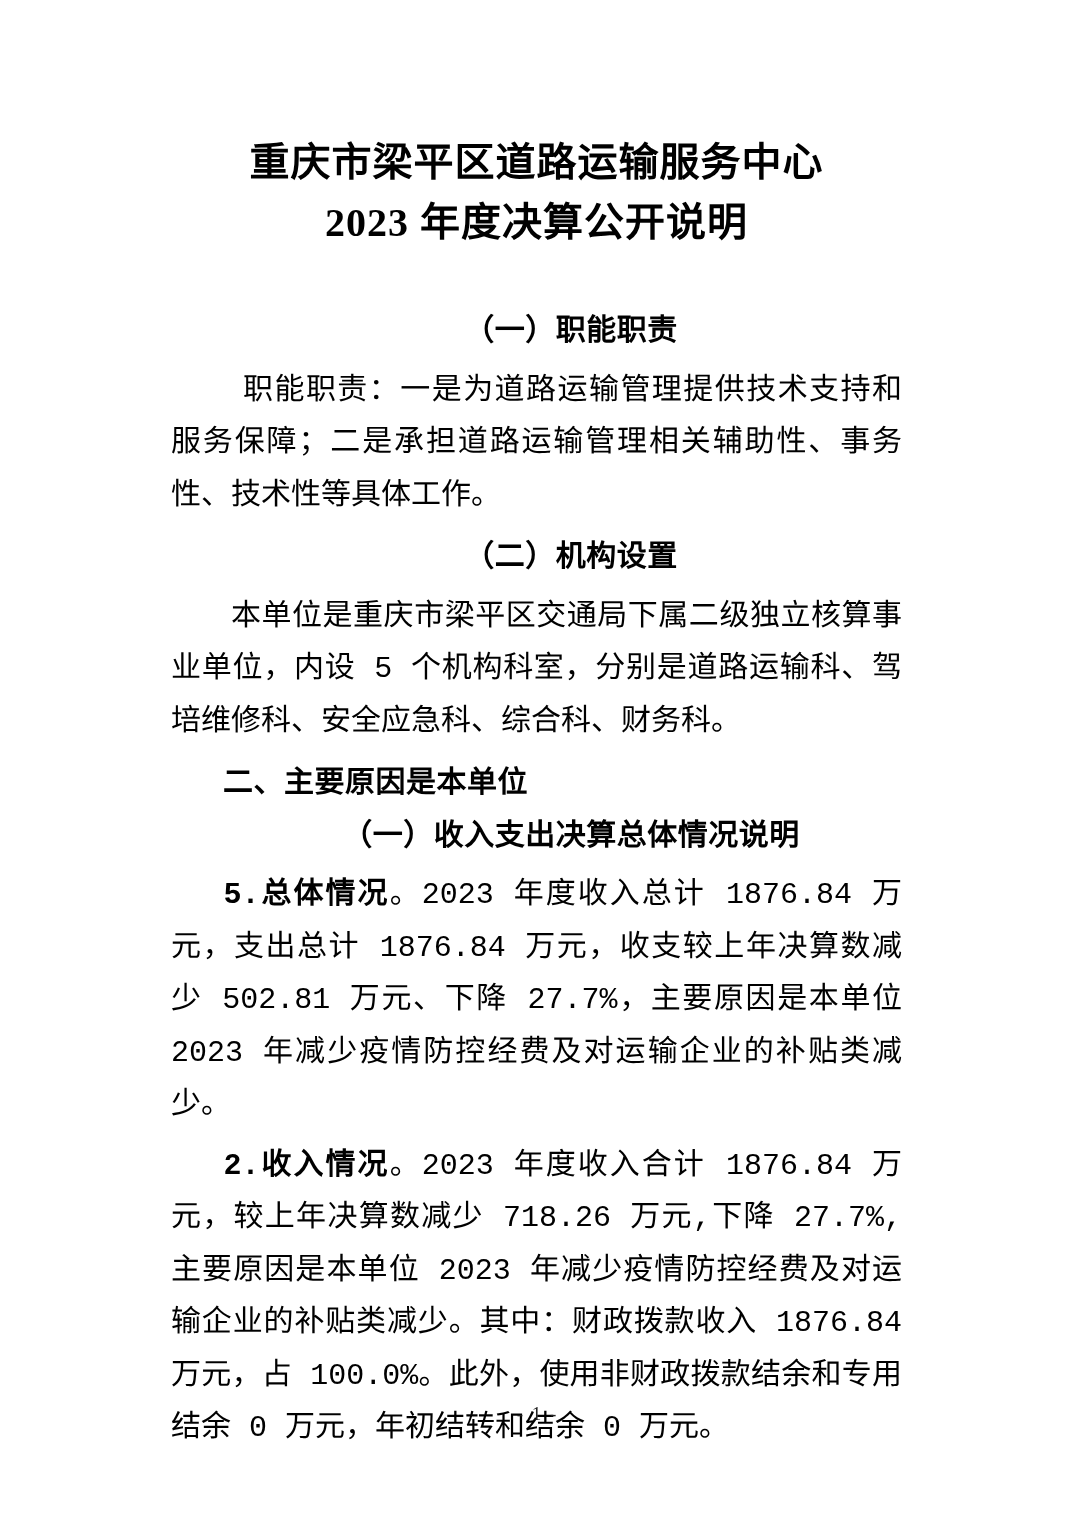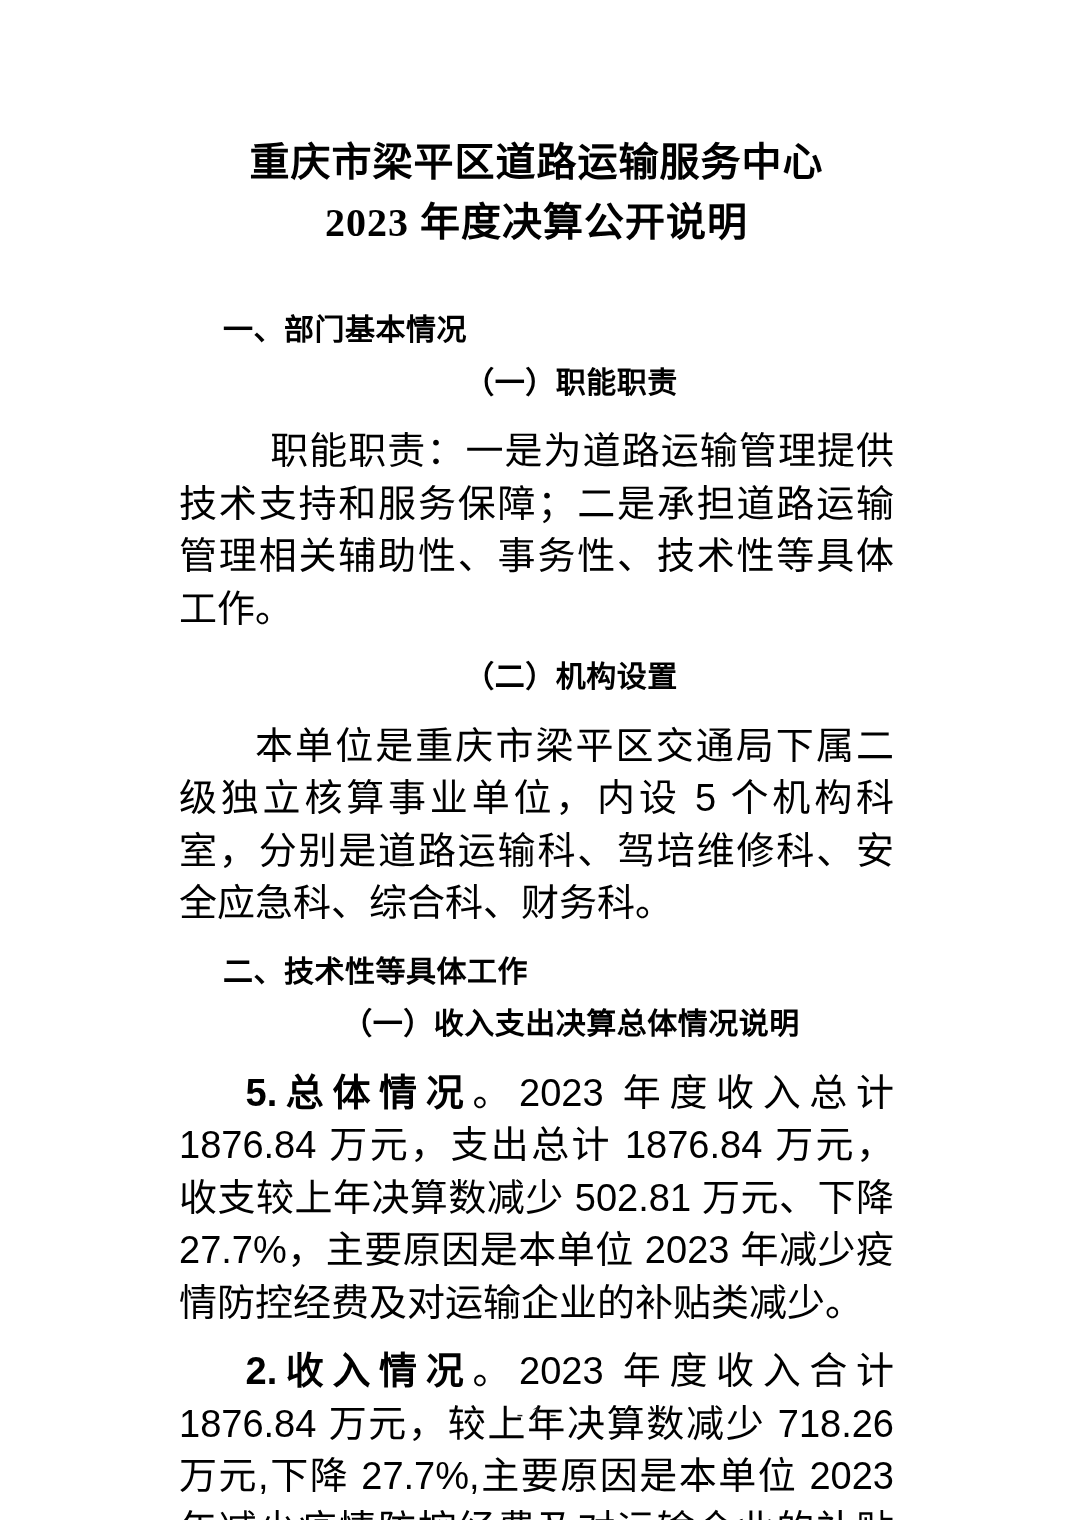--- a/index.html
+++ b/index.html
@@ -46,27 +46,27 @@
     font-family: "Liberation Serif", "DejaVu Serif", serif;
     font-weight: 700;
     font-size: 30px;
     line-height: 52.5px;
     text-indent: 2.3em;
     letter-spacing: 0.5px;
     margin: 0;
     text-align: center;
   }
   .para {
-    font-family: Liberation Sans, sans-serif;
+    font-family: Liberation Mono, monospace;
     font-weight: 400;
-    font-size: 38px;
+    font-size: 30px;
     line-height: 52.5px;
     text-align: justify;
     text-justify: inter-ideograph;
-    margin: 16px;
+    margin: 8px;
   }
   .indent-plain { text-indent: 2.4em; }
   .indent-std   { text-indent: 2em; }
   .indent-num   { text-indent: 1.75em; }
   .lead-bold {
     font-weight: 700;
   }
   .footer {
     position: absolute;
     left: 0;
@@ -84,31 +84,30 @@
 <body>
 
 <div class="page">
   <div class="content">
 
     <div class="title-block">
       <div class="doc-title">重庆市梁平区道路运输服务中心</div>
       <div class="doc-title">2023 年度决算公开说明</div>
     </div>
 
-    <div class="h1">一、部门基本情况</div>
 
     <div class="h2">（一）职能职责</div>
 
     <p class="para indent-plain">职能职责：一是为道路运输管理提供技术支持和服务保障；二是承担道路运输管理相关辅助性、事务性、技术性等具体工作。</p>
 
     <div class="h2">（二）机构设置</div>
 
     <p class="para indent-std">本单位是重庆市梁平区交通局下属二级独立核算事业单位，内设 5 个机构科室，分别是道路运输科、驾培维修科、安全应急科、综合科、财务科。</p>
 
-    <div class="h1">二、技术性等具体工作</div>
+    <div class="h1">二、主要原因是本单位</div>
 
     <div class="h2">（一）收入支出决算总体情况说明</div>
 
     <p class="para indent-num"><span class="lead-bold">5.总体情况</span><span>。2023 年度收入总计 1876.84 万元，支出总计 1876.84 万元，收支较上年决算数减少 502.81 万元、下降 27.7%，主要原因是本单位 2023 年减少疫情防控经费及对运输企业的补贴类减少。</span></p>
 
     <p class="para indent-num"><span class="lead-bold">2.收入情况</span><span>。2023 年度收入合计 1876.84 万元，较上年决算数减少 718.26 万元,下降 27.7%,主要原因是本单位 2023 年减少疫情防控经费及对运输企业的补贴类减少。其中：财政拨款收入 1876.84 万元，占 100.0%。此外，使用非财政拨款结余和专用结余 0 万元，年初结转和结余 0 万元。</span></p>
 
   </div>
 
   <div class="footer">- 1 -</div>

